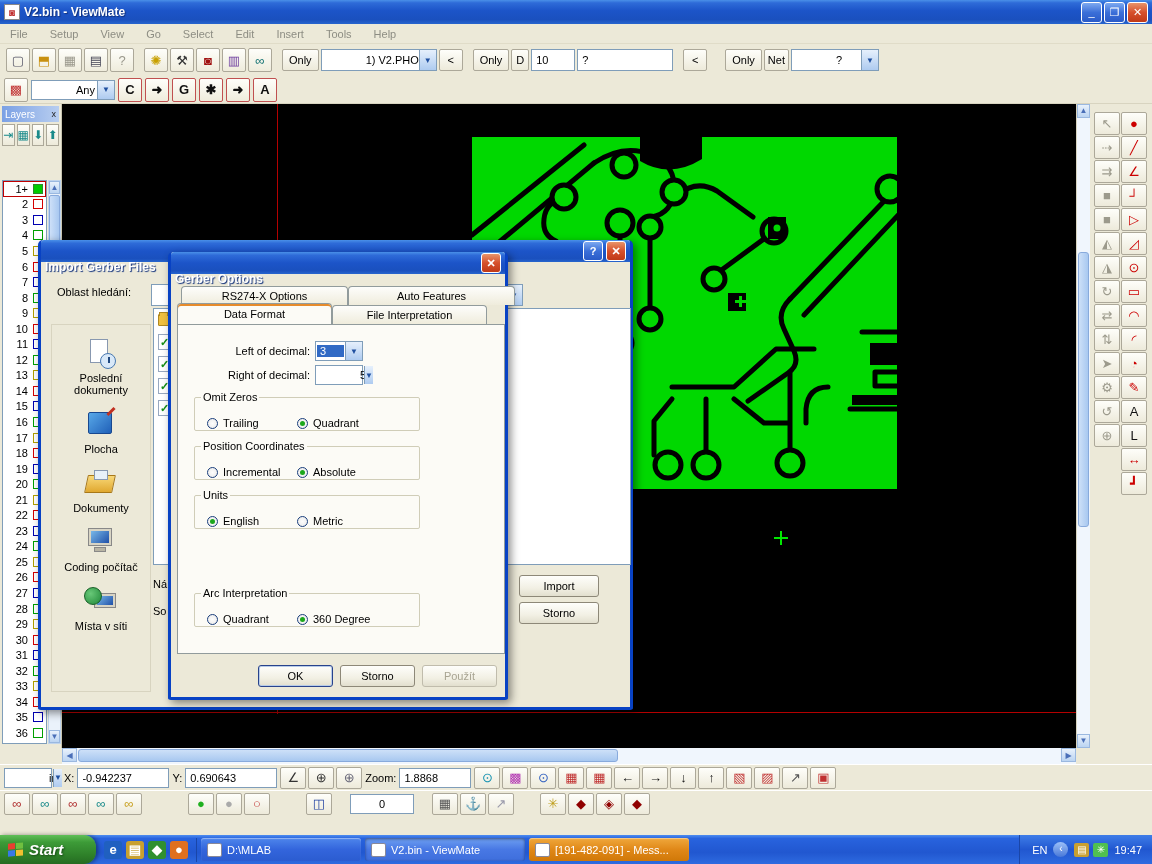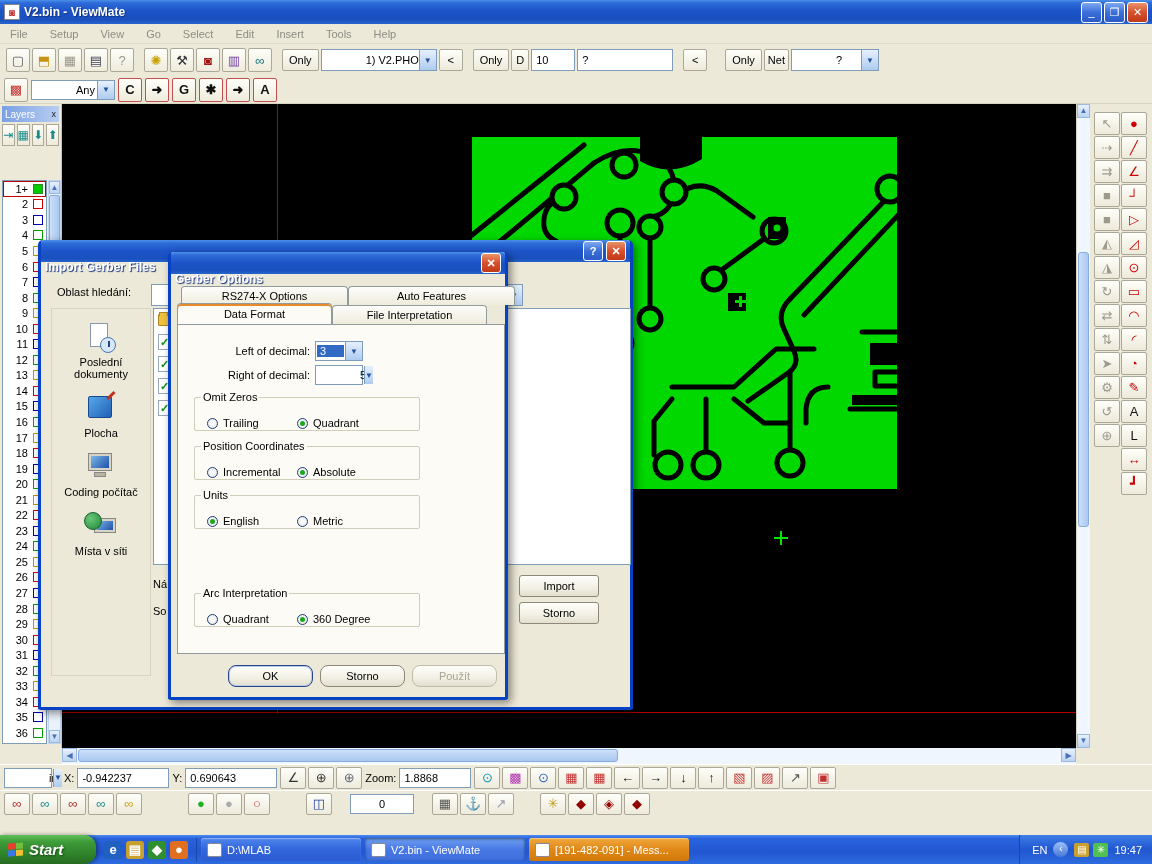--- a/index.html
+++ b/index.html
@@ -88,21 +88,21 @@
   .dbtn.close { background:linear-gradient(180deg,#E8946A,#D6502C 50%,#C03A18); }
 
   #import-dialog { left:38px; top:240px; width:595px; height:470px; z-index:10; }
   #gerber-dialog { left:168px; top:252px; width:340px; height:448px; z-index:20; }
 
   #look-in-row { position:absolute; left:16px; top:46px; display:flex; align-items:center; }
   #look-in-combo { position:absolute; left:110px; top:44px; width:372px; }
   .mini-folder { width:16px; height:12px; background:#F0C040; border:1px solid #B08820; border-radius:1px; position:relative; }
   .mini-folder::before { content:''; position:absolute; left:0; top:-3px; width:7px; height:3px; background:#F0C040; border:1px solid #B08820; border-bottom:none; }
 
-  #places-bar { position:absolute; left:10px; top:68px; width:100px; height:368px; background:#ECE9D8; border:1px solid #D8D4C0;
+  #places-bar { position:absolute; left:10px; top:84px; width:100px; height:368px; background:#ECE9D8; border:1px solid #D8D4C0;
     display:flex; flex-direction:column; align-items:center; }
   .place { display:flex; flex-direction:column; align-items:center; margin-top:14px; width:96px; }
   .place .plabel { text-align:center; margin-top:3px; line-height:12px; }
   .picon { width:34px; height:30px; position:relative; }
   .pi-page { position:absolute; left:6px; top:0; width:18px; height:24px; background:#fff; border:1px solid #8898B0; }
   .pi-clock { position:absolute; right:2px; bottom:0; width:16px; height:16px; border-radius:50%; background:#D8E8F8; border:1px solid #4878B0; }
   .pi-clock::after { content:''; position:absolute; left:7px; top:3px; width:2px; height:6px; background:#204880; }
   .pi-desk { position:absolute; left:4px; top:2px; width:24px; height:22px; background:linear-gradient(135deg,#58A8E8,#2060B8); border:1px solid #184890; border-radius:2px; }
   .pi-pen { position:absolute; right:2px; top:0; width:10px; height:3px; background:#C03020; transform:rotate(-45deg); }
   .pi-openfolder { position:absolute; left:2px; top:6px; width:28px; height:18px; background:linear-gradient(180deg,#F8D878,#E0A830); border:1px solid #A87818; border-radius:1px; transform:skewX(-12deg); }
@@ -138,21 +138,21 @@
     border:1px solid #919B9C; }
   .decrow { position:absolute; display:flex; align-items:center; }
   .dec-combo { width:48px; height:20px; margin-left:5px; }
   .dec-combo .cv.sel { background:#316AC5; color:#fff; margin:1px; padding:0 3px; }
   fieldset.grp { position:absolute; left:16px; width:226px; height:40px; border:1px solid #D0CDB8; border-radius:2px; padding:0 6px; }
   fieldset.grp legend { font-size:11px; padding:0 2px; }
   .radio-opt { position:absolute; display:flex; align-items:center; gap:5px; top:14px; }
   .rdot { width:11px; height:11px; border-radius:50%; border:1px solid #1A3E7C; background:radial-gradient(circle,#FDFDFD,#E8E8E8); position:relative; }
   .rdot.checked::after { content:''; position:absolute; left:2px; top:2px; width:5px; height:5px; border-radius:50%; background:#1CA81C; }
   #gbuttons { position:absolute; left:0; bottom:10px; width:100%; display:flex; justify-content:flex-end; gap:7px; padding-right:8px; }
-  .xp-btn.w75 { width:85px;border-radius:8px; }
+  .xp-btn.w75 { width:75px; }
 
   
   .statusrow { position:absolute; left:0; width:1152px; height:26px; background:#ECE9D8; display:flex; align-items:center; gap:3px; padding:0 4px; border-top:1px solid #fff; }
   #status1 { top:764px; }
   #status2 { top:790px; }
   .sbtn { width:26px; height:22px; border:1px solid #ACA899; border-radius:2px; background:linear-gradient(180deg,#FEFEFA,#EDEADA);
     display:flex; align-items:center; justify-content:center; font-size:13px; }
 
   
   #taskbar { position:absolute; left:0; top:835px; width:1152px; height:29px;
@@ -595,20 +595,27 @@
     </div>
     <div class="place">
       <div class="picon">
           <div class="pi-desk"></div>
           <div class="pi-pen"></div>
         </div>
       <div class="plabel">Plocha</div>
     </div>
     <div class="place">
       <div class="picon">
+          <div class="pi-openfolder"></div>
+          <div class="pi-paper"></div>
+        </div>
+      <div class="plabel">Dokumenty</div>
+    </div>
+    <div class="place">
+      <div class="picon">
           <div class="pi-monitor">
             <div class="pi-screen"></div>
           </div>
           <div class="pi-base"></div>
         </div>
       <div class="plabel">Coding počítač</div>
     </div>
     <div class="place">
       <div class="picon">
           <div class="pi-monitor" style="left:10px;top:6px;width:22px;height:15px;">

